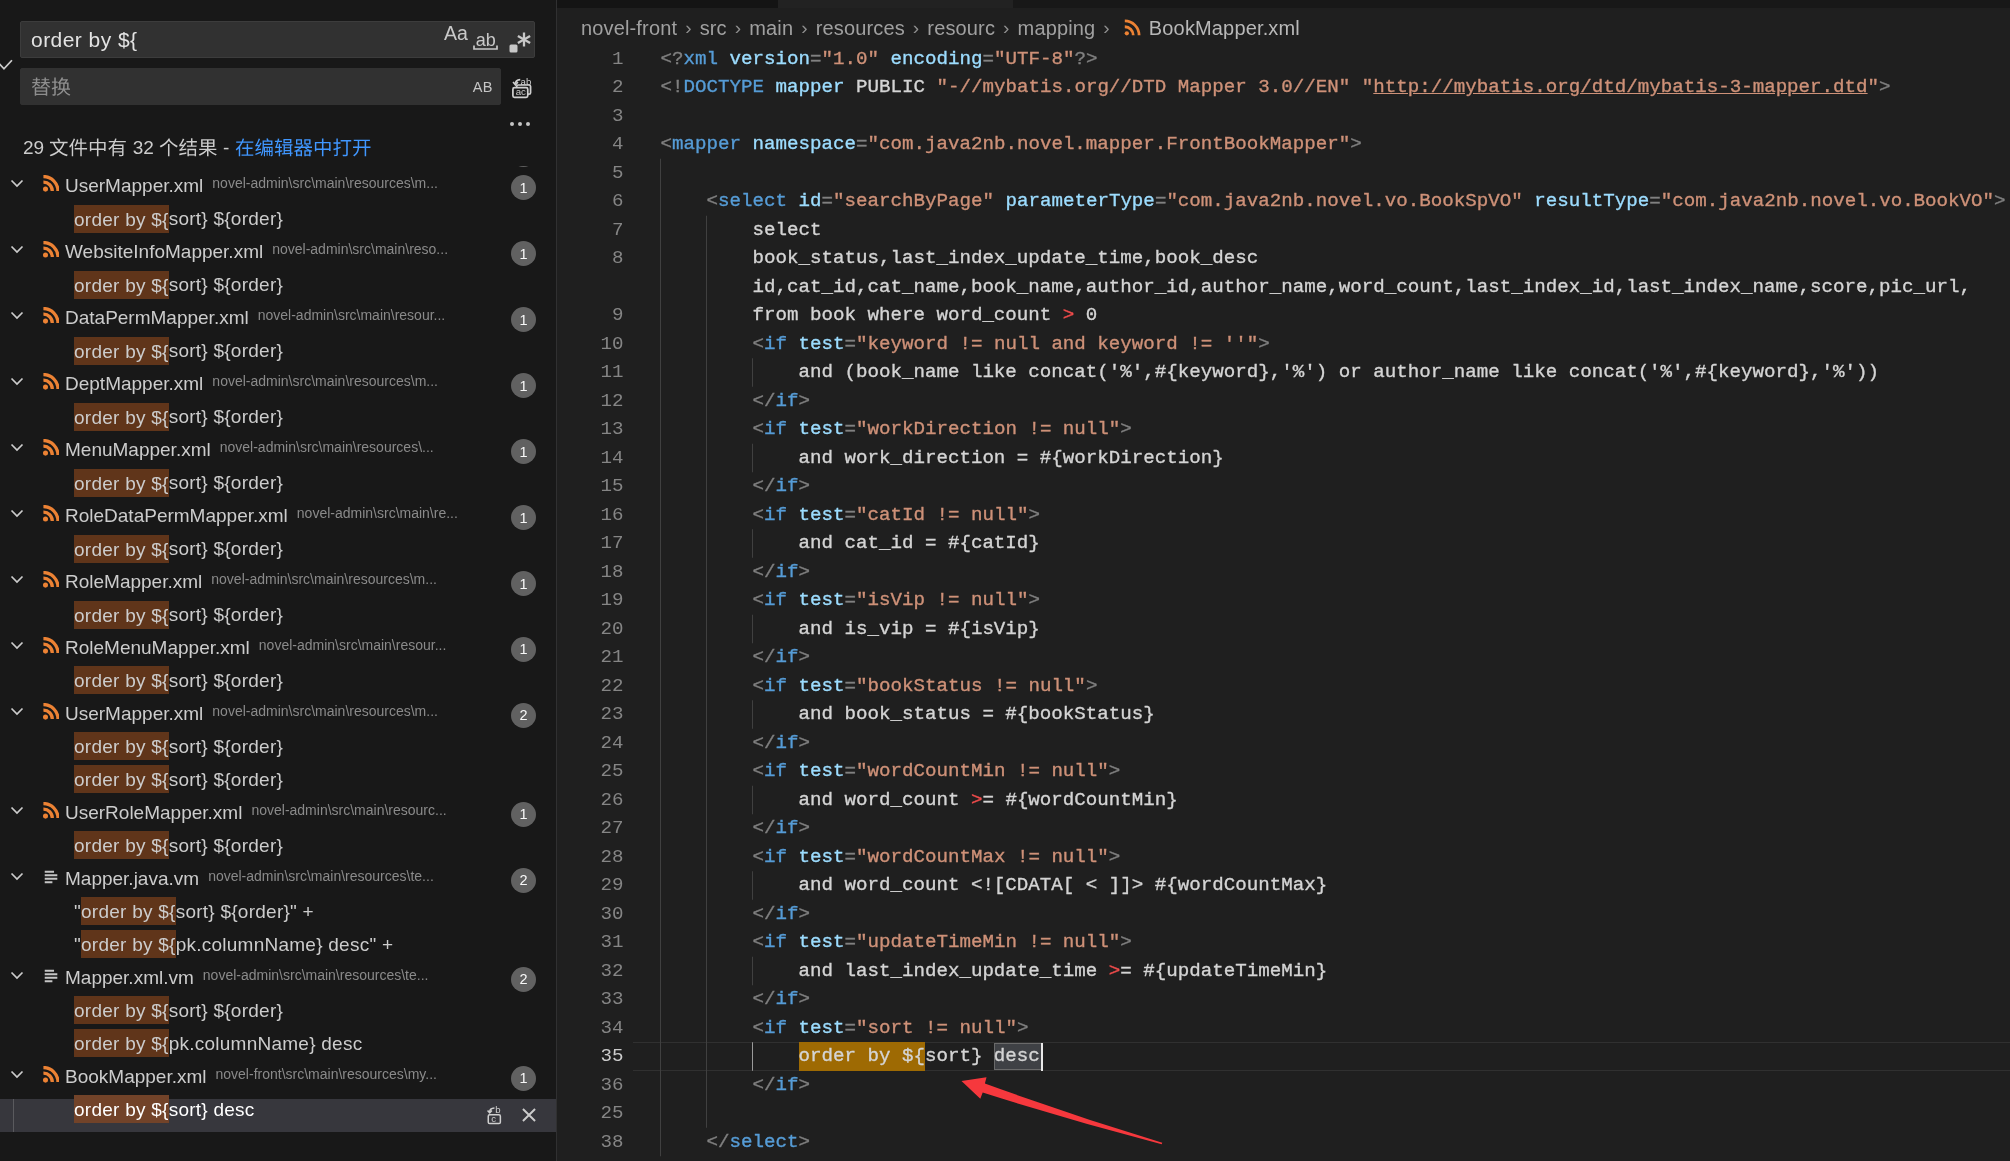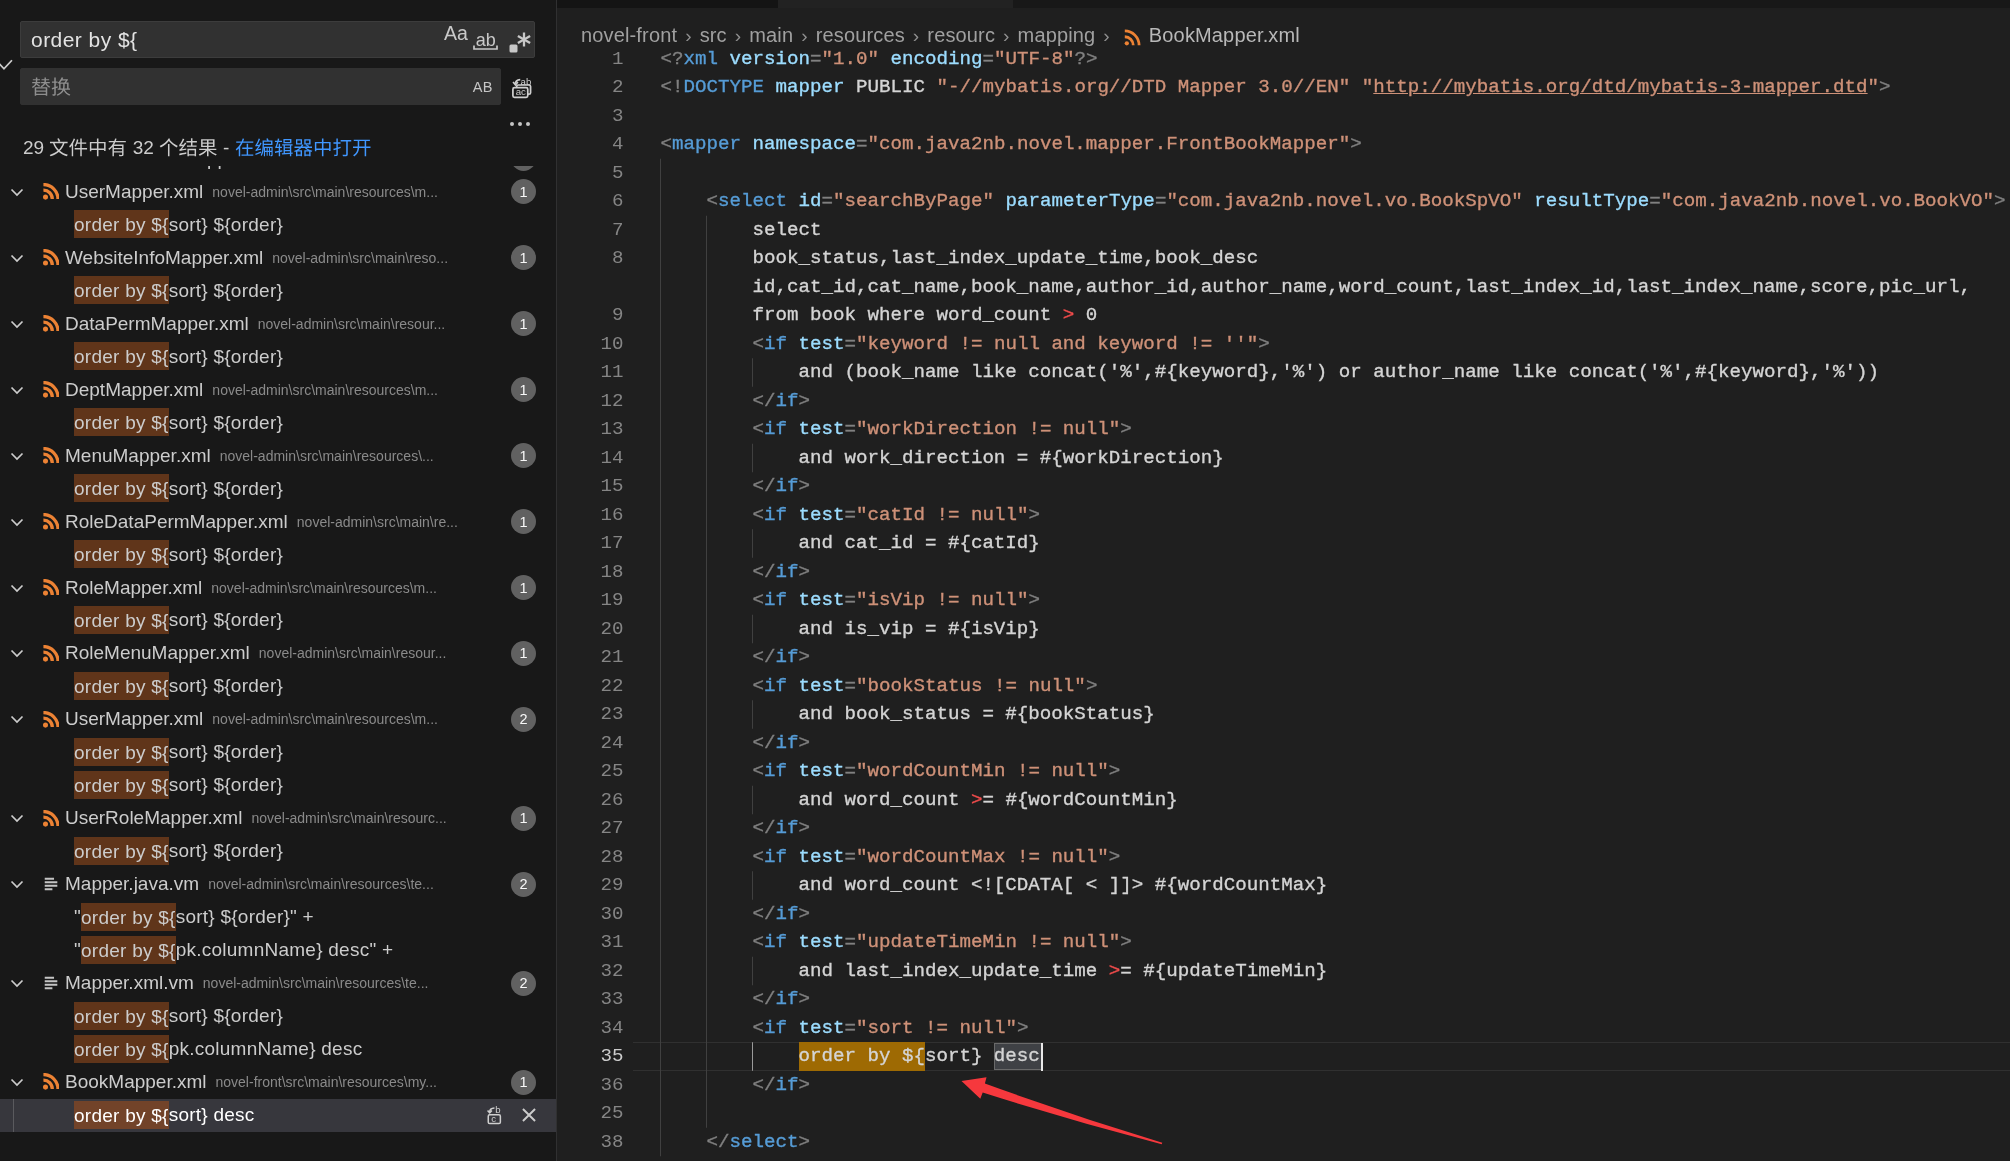--- a/index.html
+++ b/index.html
@@ -11,39 +11,39 @@
 #replacebox{left:20px;top:68px;width:481px;height:37px;border:1px solid #313131}
 .inptext{position:absolute;left:10px;top:0;height:100%;display:flex;align-items:center;font-size:21px;letter-spacing:0.45px}
 .ibtns{position:absolute;right:7px;top:0;height:100%;display:flex;align-items:center;gap:13px;color:#c5c5c5;font-size:16.5px}
 #togglerep{position:absolute;left:-4px;top:58px;width:17px;height:13px}
 #repallbtn{position:absolute;left:509px;top:75px}
 #dots{position:absolute;left:509px;top:120px}
 #results{position:absolute;left:23px;top:137px;height:21px;display:flex;align-items:center;color:#cccccc;font-size:19px}
 
 #list{position:absolute;left:0;top:165.7px;width:556px;height:995.3px;overflow:hidden}
 #listin{position:absolute;left:0;top:-23.25px;width:556px}
-.row{position:relative;height:32.98px;display:flex;align-items:center;white-space:nowrap}
+.row{position:relative;height:32.98px;display:flex;align-items:flex-start;white-space:nowrap}
 .chev{width:16px;height:16px;margin-left:9px;flex:none}
 .fi{width:17.5px;height:17.5px;margin-left:16.5px;margin-right:6px;flex:none}
 .fn{color:#cccccc;font-size:19px}
 .fp{color:#8a8a8a;font-size:14px;margin-left:9px;overflow:hidden;flex:1 1 auto;min-width:0}
 .badge{flex:none;width:25px;height:25px;margin-right:20px;margin-left:4px;border-radius:50%;background:#616161;color:#f8f8f8;font-size:14.5px;display:flex;align-items:center;justify-content:center}
 .mrow .mtext{margin-left:74px;font-size:19px;letter-spacing:0.25px;color:#cccccc}
 .hl{background:#60351a;padding:3.5px 0}
 .sel{background:#37373d}
 .sel .mtext{color:#ffffff}
 .sel .hl{background:#724329}
 .iguide{position:absolute;left:13px;top:0;width:1px;height:100%;background:#5a5a5e}
 .selic{position:absolute;right:16px;top:0;height:100%;display:flex;align-items:center;gap:12px}
 .ric,.xic{width:22px;height:22px}
 
 #tabstrip{position:absolute;left:0;top:0;width:1454px;height:8px;background:#181818}
 #tabstrip .t1{position:absolute;left:0;top:0;width:221px;height:8px;background:#141414}
 #tabstrip .t2{position:absolute;left:221px;top:0;width:235px;height:8px;background:#222222}
-#crumbs{position:absolute;left:24px;top:9px;height:38px;display:flex;align-items:flex-end;color:#a0a0a0;font-size:20px;letter-spacing:0.15px;white-space:nowrap}
+#crumbs{position:absolute;left:24px;top:9px;height:38px;display:flex;align-items:center;color:#a0a0a0;font-size:20px;letter-spacing:0.15px;white-space:nowrap}
 .csep{margin:0 8px;font-size:19px;color:#8f8f8f}
 .ci{width:18px;height:18px;margin:0 8px 0 5px}
 #gutter{position:absolute;left:0;top:44.75px;width:66.5px;text-align:right}
 #gutter .gl{height:28.5px;line-height:28.5px;font-family:"Liberation Mono",monospace;font-size:19.16px;color:#858585}
 #gutter .cur{color:#cccccc}
 #code{position:absolute;left:103.5px;top:44.75px;width:1351px}
 #code .cl{height:28.5px;line-height:28.5px;font-family:"Liberation Mono",monospace;font-size:19.16px;color:#d4d4d4;white-space:pre;-webkit-text-stroke:0.35px currentColor}
 .tg{color:#808080}.tb{color:#569cd6}.ta{color:#9cdcfe}.to{color:#ce9178}.tr{color:#f14c4c}
 .lnk{text-decoration:underline}
 #guides{position:absolute;left:0;top:0;width:1454px;height:1161px}

